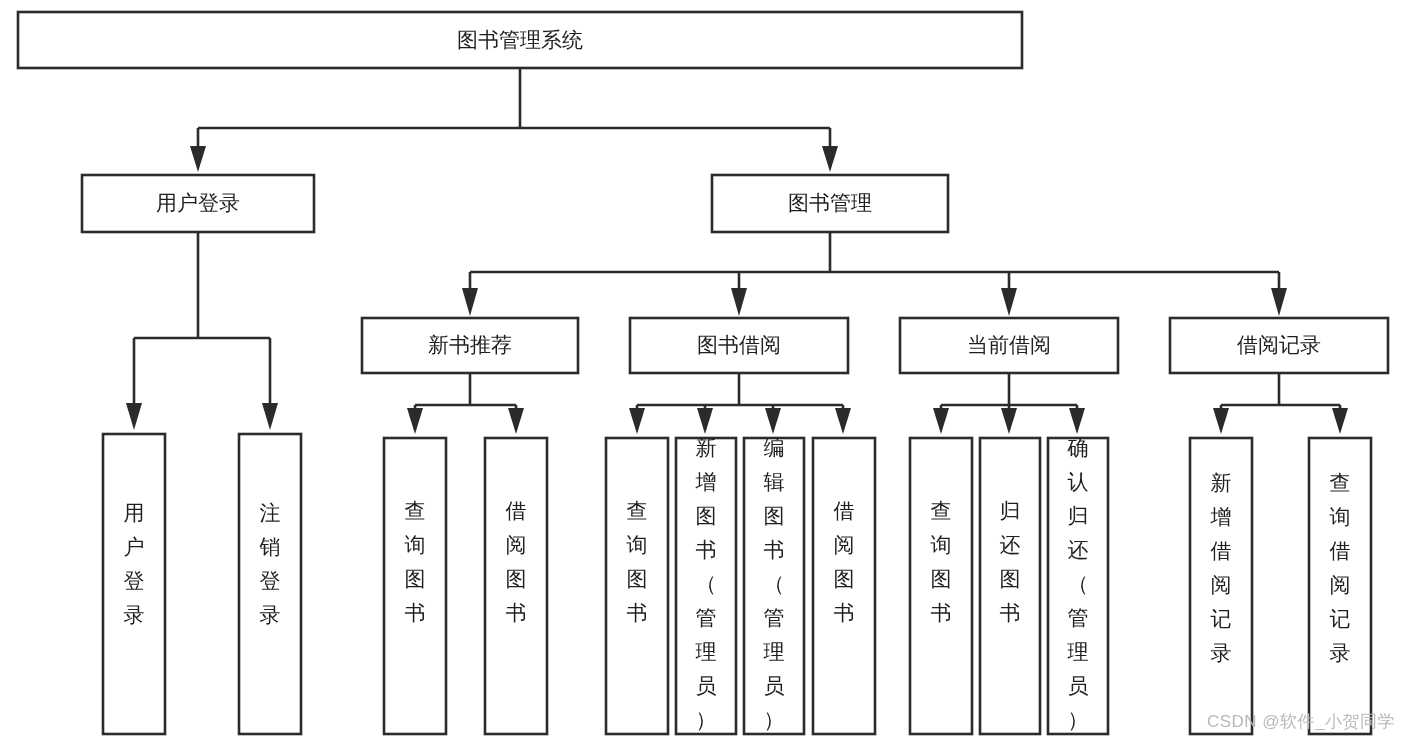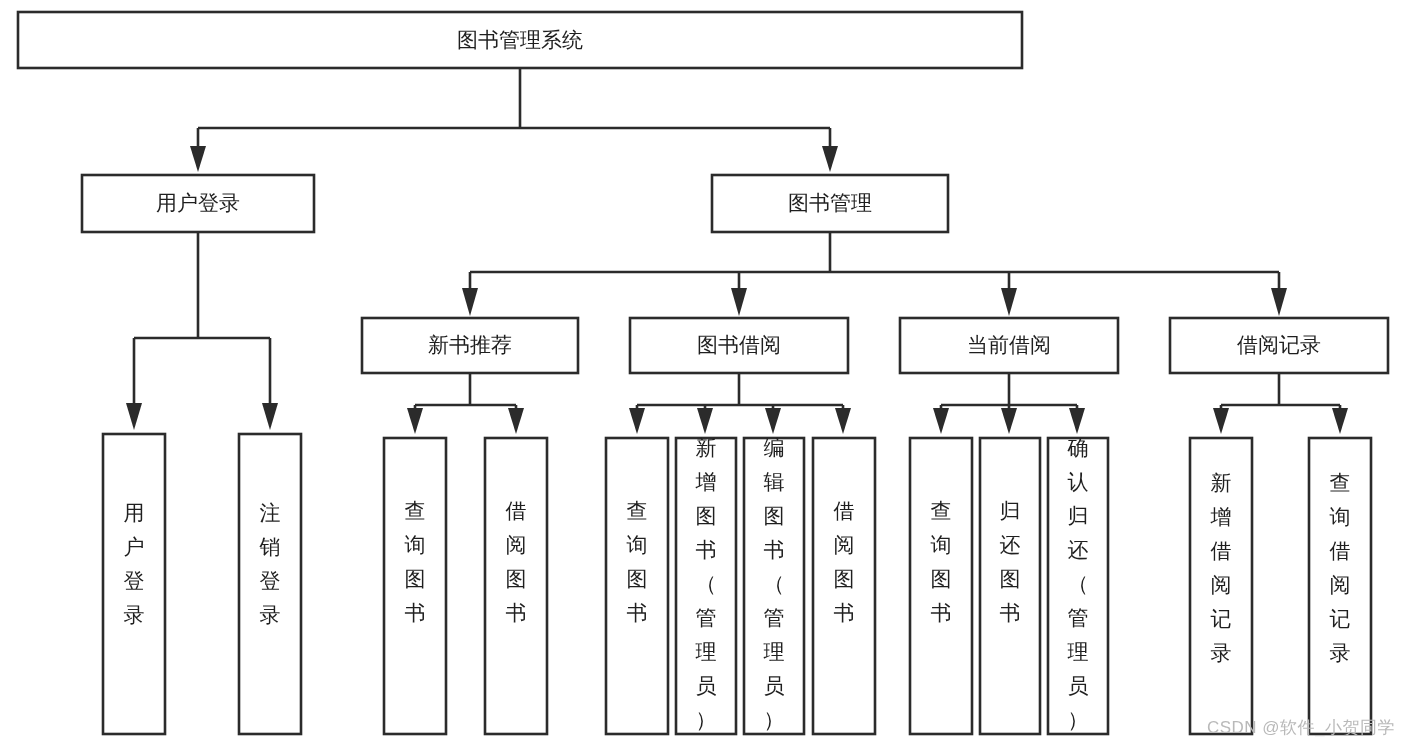--- a/index.html
+++ b/index.html
@@ -50,21 +50,21 @@
   }
   .node-label-v {
     font-family: "Liberation Sans", "DejaVu Sans", sans-serif;
     font-size: 21px;
     fill: #1f1f1f;
     text-anchor: middle;
   }
   .watermark-text {
     position: absolute;
     right: 10px;
-    bottom: 8px;
+    bottom: 14px;
     font-family: "Liberation Sans", "DejaVu Sans", sans-serif;
     font-size: 17px;
     color: #b9b9b9;
     white-space: nowrap;
     letter-spacing: 0.5px;
     user-select: none;
   }
 </style>
 </head>
 <body>

